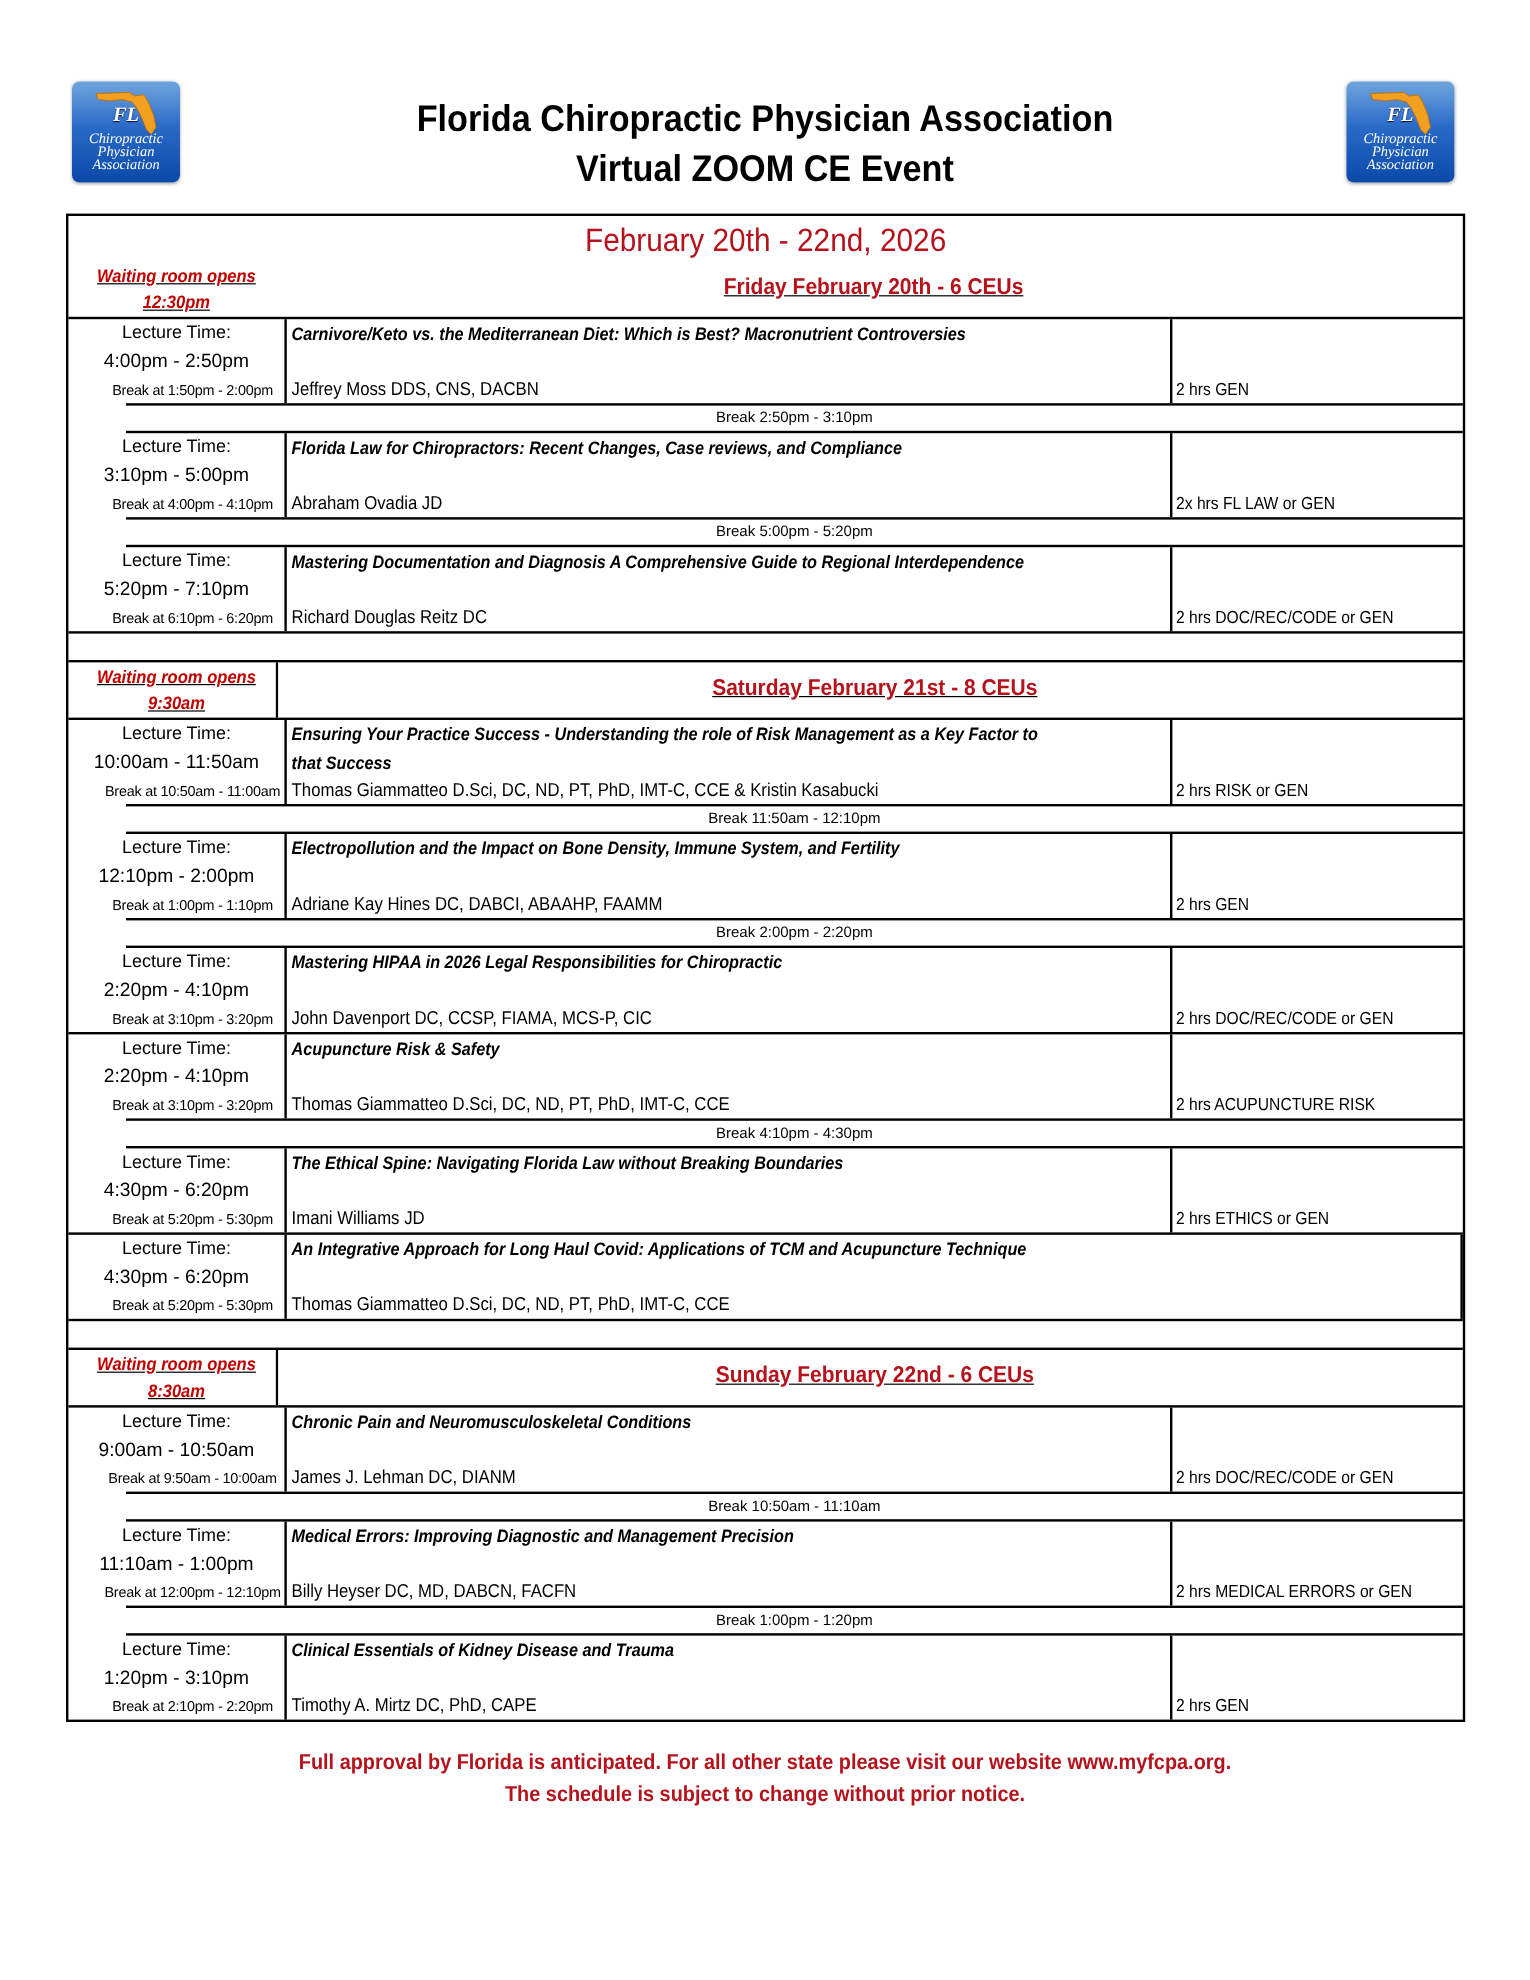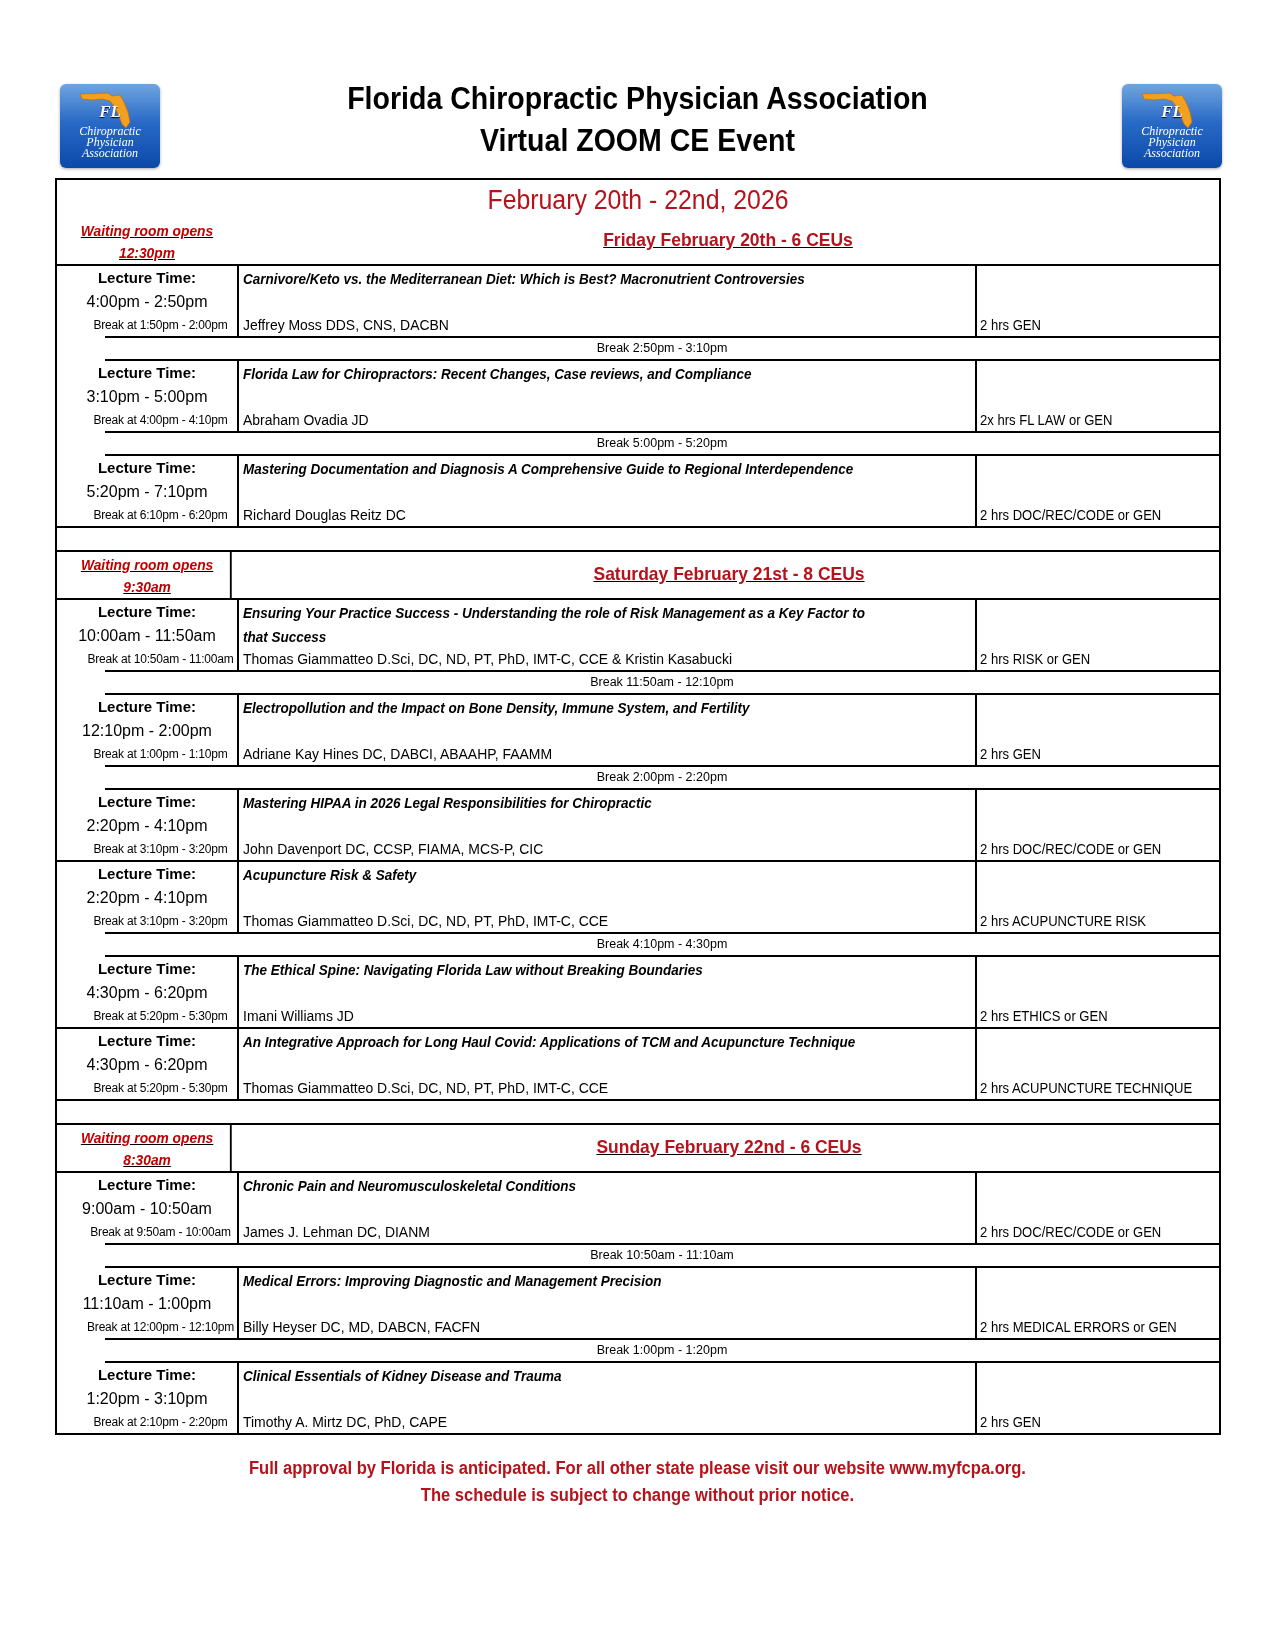--- a/index.html
+++ b/index.html
@@ -1,18 +1,18 @@
 <!DOCTYPE html>
 <html><head>
 <meta charset="utf-8">
 <style>
   html, body { margin: 0; padding: 0; background: #ffffff; }
   body { width: 1275px; height: 1650px; position: relative; font-family: "Liberation Sans", sans-serif; color: #000; overflow: hidden; }
 
-  .logo { position: absolute; top: 84px; width: 100px; height: 84px; border-radius: 6px;
+  .logo { position: absolute; top: 68px; width: 90px; height: 84px; border-radius: 6px;
     background: linear-gradient(180deg, #6fa5de 0%, #2a6ac7 45%, #0b49a8 100%);
     box-shadow: 0 1px 3px rgba(0,0,0,0.35); overflow: hidden; }
   .logo.left { left: 60px; }
   .logo.right { left: 1122px; }
   .logo .fl-shape { position: absolute; left: 18px; top: 6px; width: 58px; height: 40px; }
   .logo .fl-text { position: absolute; left: 0; right: 0; top: 18px; text-align: center; color: #fff; font-family: "Liberation Serif", serif; font-style: italic; font-weight: bold; font-size: 17px; text-shadow: 0 1px 1px #003; }
   .logo .org-text { position: absolute; left: 0; right: 0; top: 42px; text-align: center; color: #fff; font-family: "Liberation Serif", serif; font-style: italic; font-size: 12px; line-height: 11px; }
 
   .header-title { position: absolute; left: 0; right: 0; top: 78px; text-align: center; font-size: 31px; font-weight: bold; line-height: 42px; transform: scaleX(0.92); }
 
@@ -22,21 +22,21 @@
   .day-head { display: flex; height: 46px; text-decoration: underline; }
   .day-head .waiting { width: 180px; color: #c00000; font-weight: bold; font-style: italic; font-size: 15px; line-height: 22px; text-align: center; padding-top: 2px; transform: scaleX(0.92); }
   .day-head .day-title { flex: 1; color: #b5121b; font-weight: bold; font-size: 19px; text-align: center; line-height: 44px; transform: scaleX(0.92); }
   .day-head.boxed { border-top: 2px solid #000; border-bottom: 2px solid #000; }
   .day-head.boxed .waiting { border-right: 2px solid #000; }
   .day-head.plain { border-bottom: 2px solid #000; }
 
   .lecture { display: flex; height: 70px; }
   .lecture + .lecture { border-top: 2px solid #000; }
   .lecture .tcol { width: 180px; border-right: 2px solid #000; text-align: center; }
-  .lecture .tcol .lbl { font-weight: bold; font-size: 15px; height: 24px; line-height: 24px; }
+  .lecture .tcol .lbl { font-weight: normal; font-size: 15px; height: 24px; line-height: 24px; }
   .lecture .tcol .time { font-size: 16px; height: 24px; line-height: 24px; }
   .lecture .tcol .brk { font-size: 12px; height: 22px; line-height: 22px; white-space: nowrap; letter-spacing: -0.2px; padding-left: 27px; }
   .lecture .mid { flex: 1; border-right: 2px solid #000; position: relative; padding-left: 4px; }
   .lecture .mid .title { font-weight: bold; font-style: italic; font-size: 15px; line-height: 23px; padding-top: 1px; transform-origin: left; transform: scaleX(0.9); white-space: nowrap; }
   .lecture .mid .speaker { position: absolute; left: 4px; bottom: 0; font-size: 15.5px; line-height: 22px; transform-origin: left; transform: scaleX(0.9); white-space: nowrap; }
   .lecture .ceu { width: 242px; position: relative; }
   .lecture .ceu span { position: absolute; left: 3px; bottom: 0; font-size: 14.5px; line-height: 22px; transform-origin: left; transform: scaleX(0.9); white-space: nowrap; }
 
   .break-row { height: 21px; border-top: 2px solid #000; border-bottom: 2px solid #000; text-align: center; font-size: 12.5px; line-height: 21px; margin-left: 48px; }
   .spacer-row { height: 22px; border-top: 2px solid #000; }
@@ -213,23 +213,20 @@
       <div class="lecture">
         <div class="tcol">
           <div class="lbl">Lecture Time:</div>
           <div class="time">4:30pm - 6:20pm</div>
           <div class="brk">Break at 5:20pm - 5:30pm</div>
         </div>
         <div class="mid">
           <div class="title">An Integrative Approach for Long Haul Covid: Applications of TCM and Acupuncture Technique</div>
           <div class="speaker">Thomas Giammatteo D.Sci, DC, ND, PT, PhD, IMT-C, CCE</div>
         </div>
-        <div class="ceu">
-          <span>2 hrs ACUPUNCTURE TECHNIQUE</span>
-        </div>
       </div>
       <div class="spacer-row"></div>
       <div class="day-head boxed">
         <div class="waiting">
           <div>Waiting room opens</div>
           <div>8:30am</div>
         </div>
         <div class="day-title">Sunday February 22nd - 6 CEUs</div>
       </div>
       <div class="lecture">

